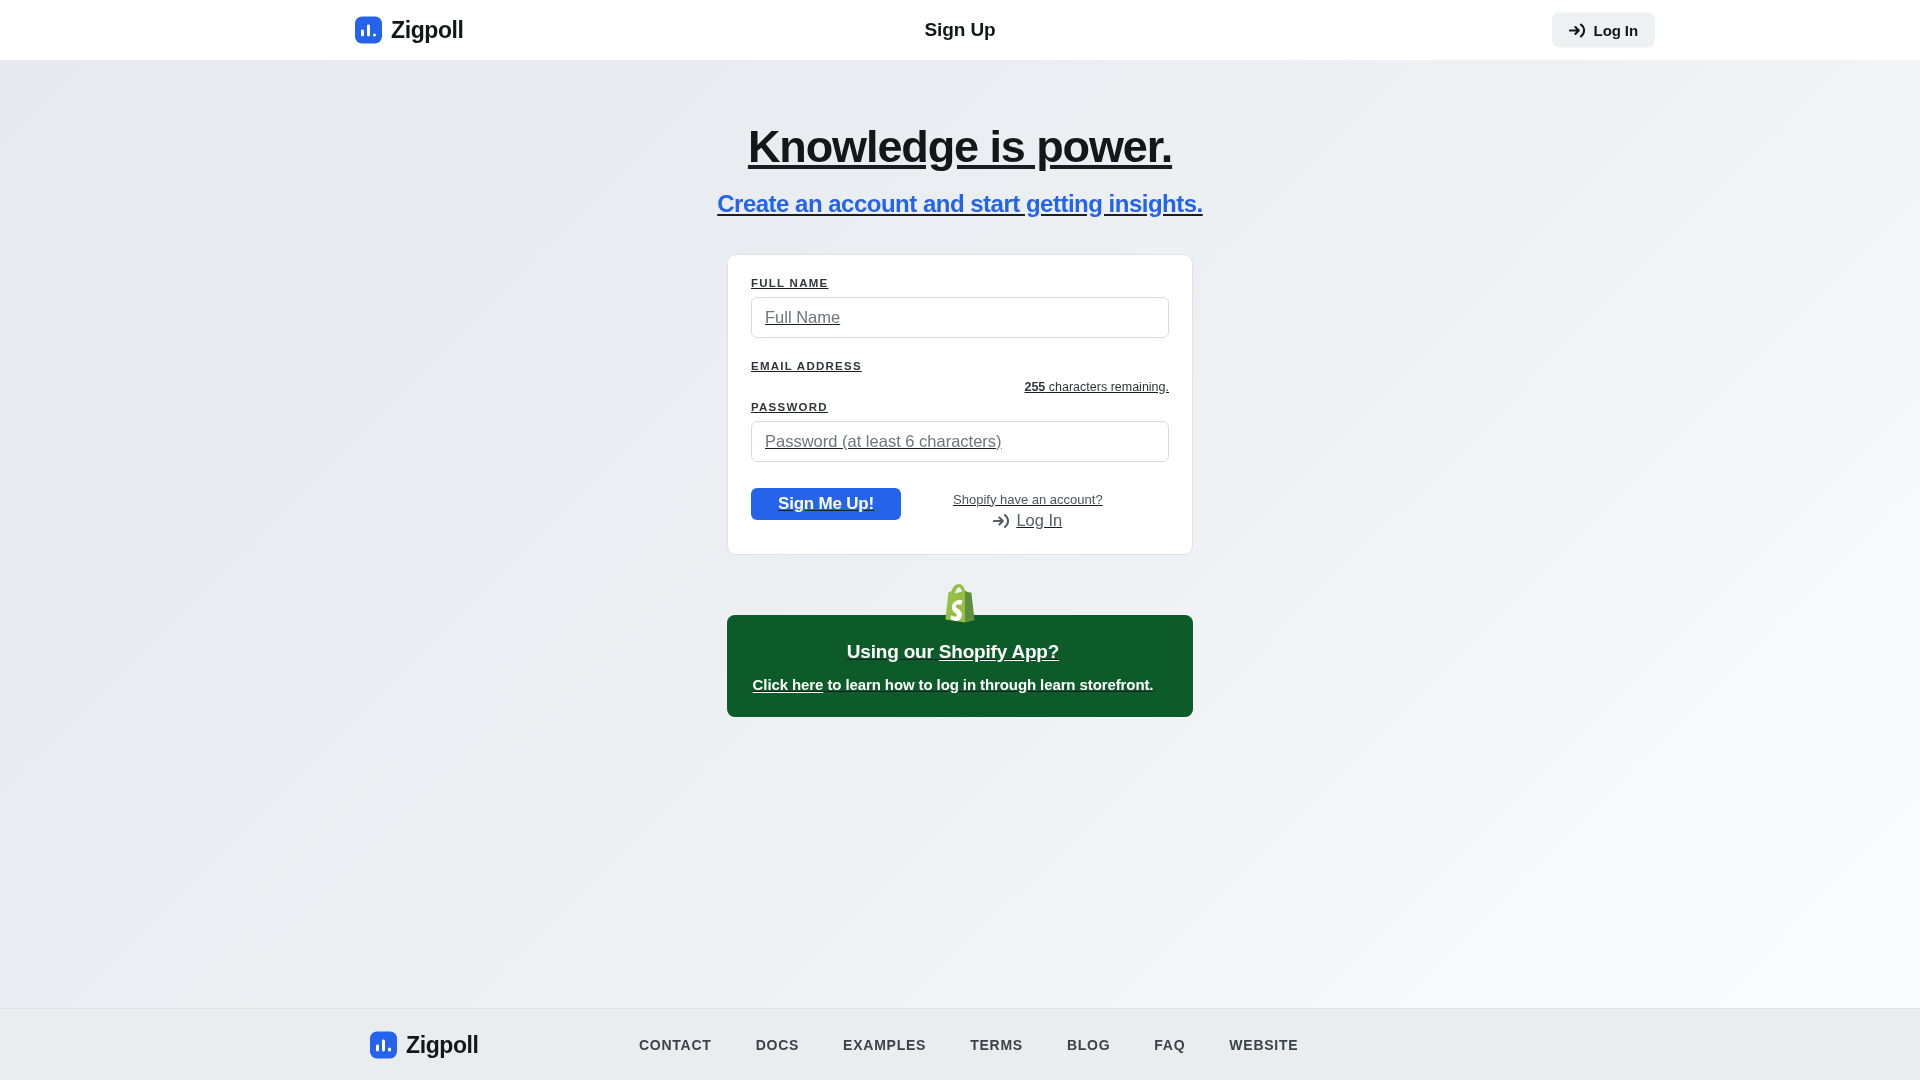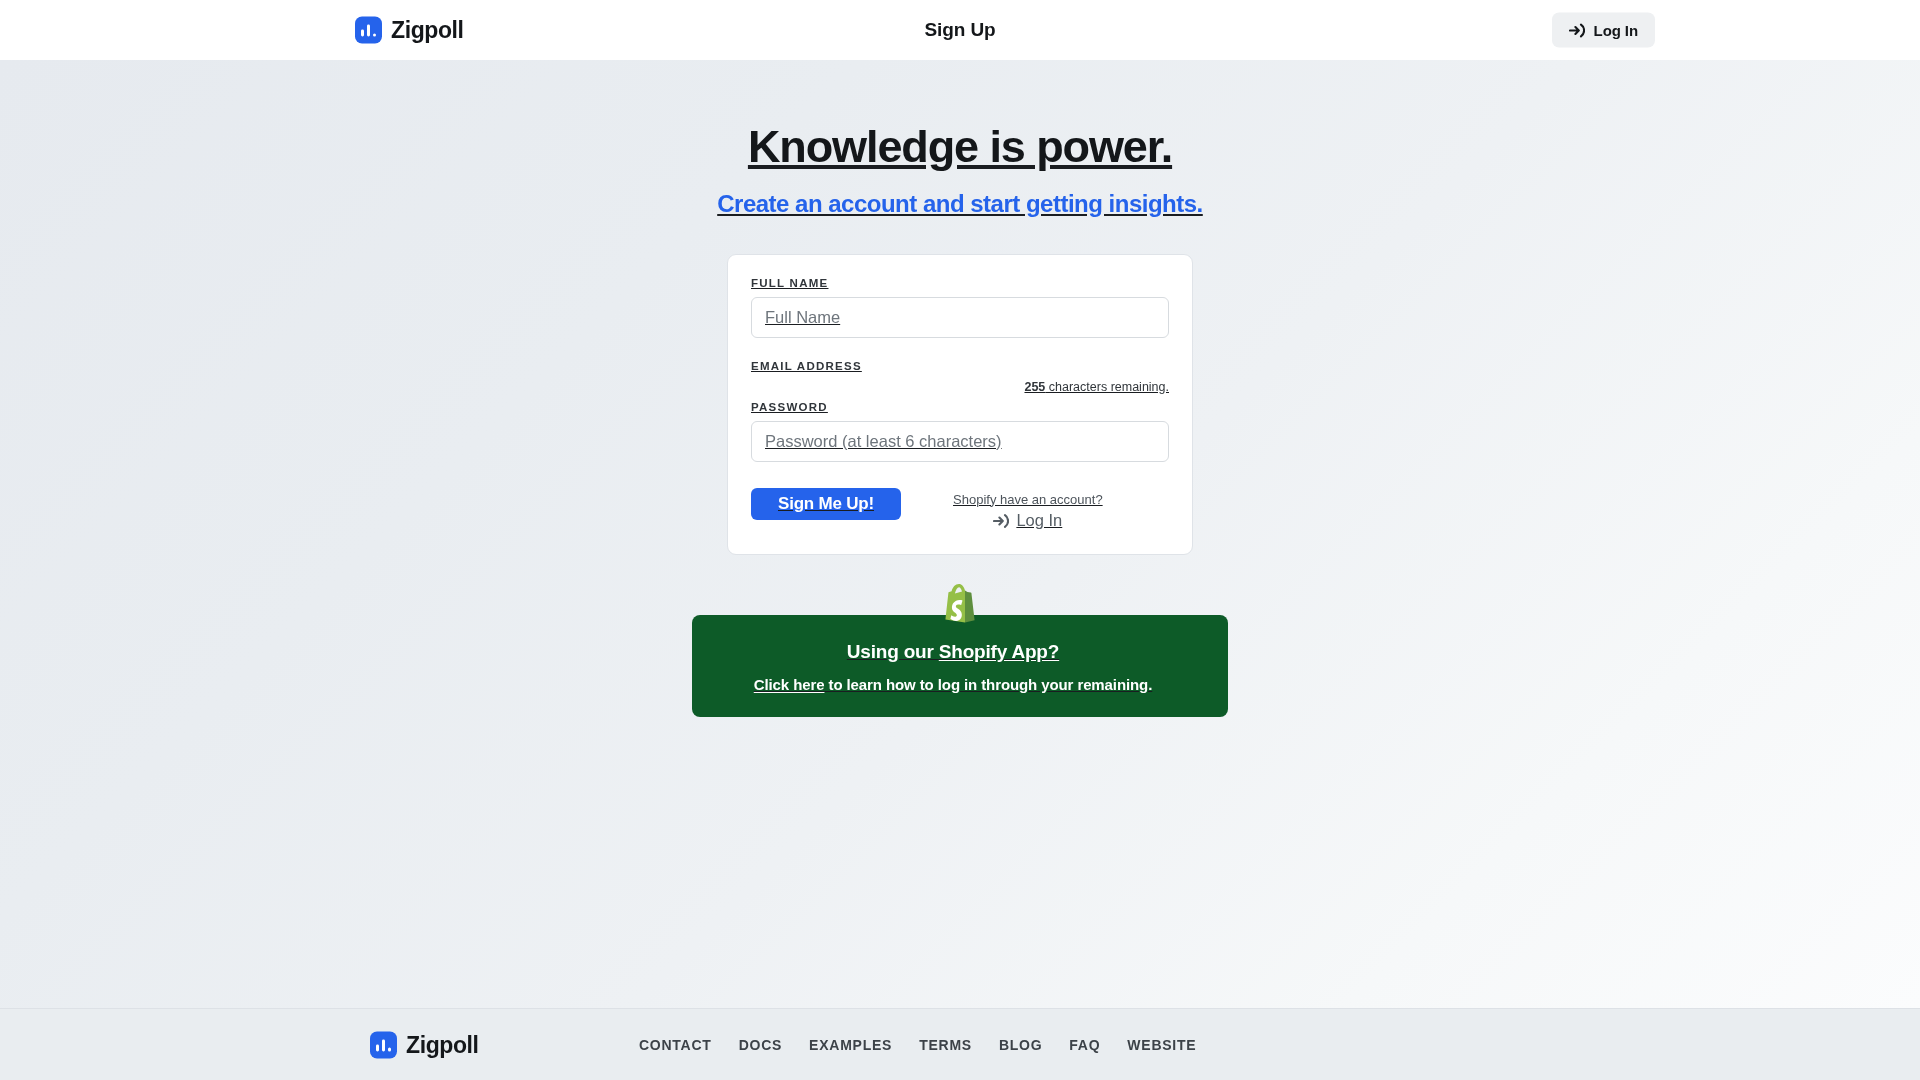--- a/index.html
+++ b/index.html
@@ -236,21 +236,21 @@
     align-items: center;
   }
 
   .shopify-bag {
     position: relative;
     z-index: 3;
     margin-bottom: -14px;
   }
 
   .shopify-banner {
-    width: 536px;
+    width: 466px;
     background: #0d5b28;
     border-radius: 8px;
     padding: 26px 34px 24px 20px;
     text-align: center;
     color: #ffffff;
   }
 
   .shopify-headline {
     font-size: 19px;
     font-weight: bold;
@@ -283,21 +283,21 @@
     display: flex;
     align-items: center;
     gap: 9px;
     text-decoration: none;
   }
 
   .footer-links {
     position: absolute;
     left: 639px;
     display: flex;
-    gap: 27px;
+    gap: 44px;
   }
 
   .footer-link {
     font-size: 14px;
     font-weight: bold;
     color: #3c4248;
     letter-spacing: 0.75px;
     text-transform: uppercase;
     text-decoration: none;
     cursor: pointer;
@@ -385,21 +385,21 @@
           <svg width="40" height="44" viewBox="0 0 40 44" aria-hidden="true">
             <path d="M19 3 C15.2 3 12.6 6.2 11.6 10.2 L9.2 10.9 C8.6 11.1 8.5 11.2 8.4 11.8 L5.4 38.5 L25 41.6 L25 9.5 C23.9 5.6 21.8 3 19 3 Z
                      M19 6.2 C20.2 6.2 21.3 7.9 22 10.5 L14.9 12.6 C15.8 8.6 17.3 6.2 19 6.2 Z" fill="#95bf47"></path>
             <path d="M25 9.5 L25 41.6 L34.6 39.2 L31.4 12.1 C31.35 11.6 31.2 11.45 30.8 11.4 L27.4 11.1 L25 9.5 Z" fill="#5e8e3e"></path>
             <path d="M22.5 19.6 L21.2 24.1 C21.2 24.1 19.8 23.4 18.2 23.5 C15.8 23.65 15.8 25.2 15.85 25.6 C16 27.8 21.5 28.3 21.8 33.2 C22.05 37.05 19.8 39.7 16.5 39.9 C12.6 40.15 10.4 37.85 10.4 37.85 L11.3 34.3 C11.3 34.3 13.5 36 15.3 35.85 C16.5 35.8 16.9 34.8 16.85 34.1 C16.65 31.25 12.2 31.4 11.95 26.9 C11.7 23.1 14.2 19.3 19.6 18.95 C21.6 18.8 22.5 19.6 22.5 19.6 Z" fill="#ffffff"></path>
           </svg>
         </span>
 
         <div class="shopify-banner">
           <div class="shopify-headline"><span>Using our </span><a class="u" href="#" style="color:#fff">Shopify App?</a></div>
-          <div class="shopify-sub"><a class="u" href="#" style="color:#fff">Click here</a><span> to learn how to log in through your remaining.</span></div>
+          <div class="shopify-sub"><a class="u" href="#" style="color:#fff">Click here</a><span> to learn how to log in through learn storefront.</span></div>
         </div>
 
       </div>
 
     </div>
   </main>
 
   <footer class="footer">
 
     <a class="brand footer-brand" href="#">

